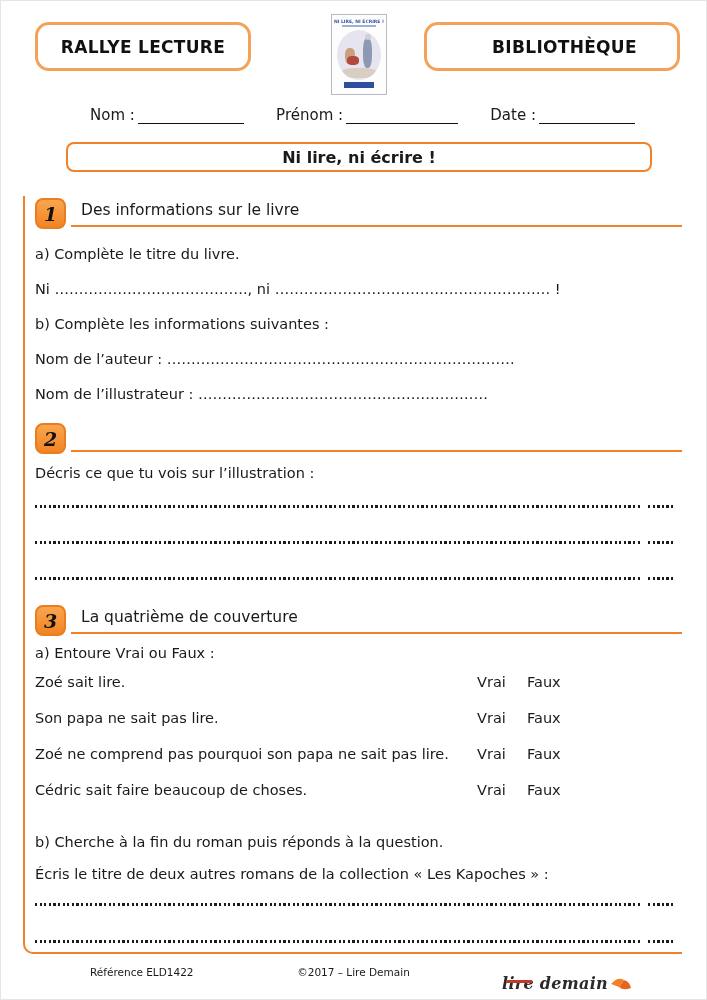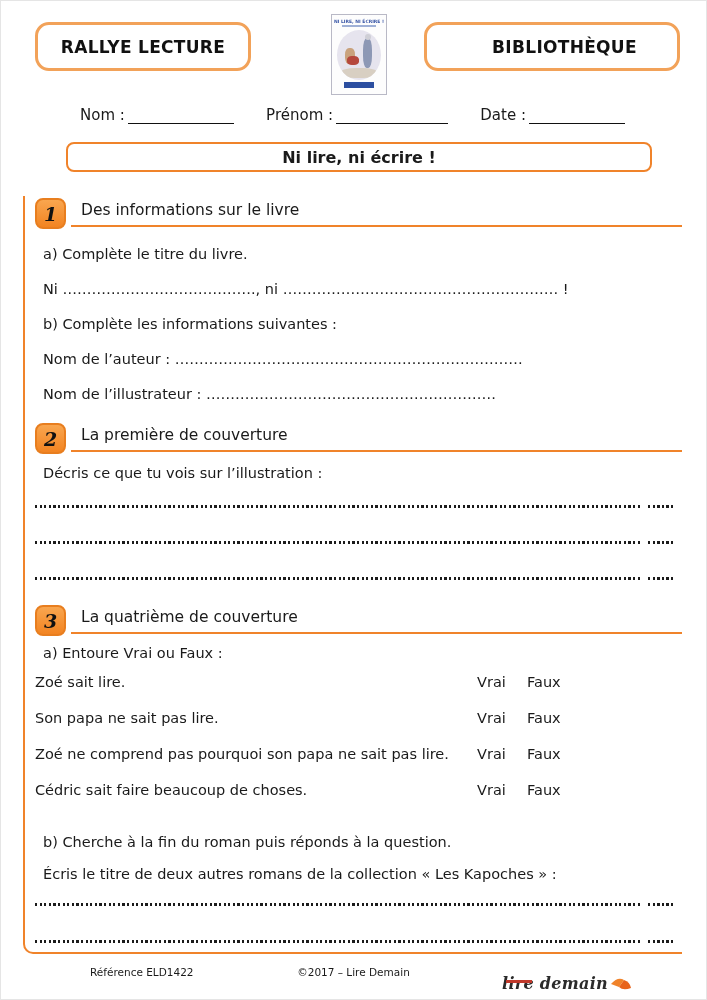--- a/index.html
+++ b/index.html
@@ -48,21 +48,21 @@
   .blob { position:absolute; border-radius:40%; }
   .blob-man   { left:26px; top:8px;  width:9px;  height:30px; background:#8d98b5; }
   .blob-head  { left:28px; top:4px;  width:6px;  height:6px;  background:#cfcfd6; border-radius:50%; }
   .blob-kid   { left:8px;  top:18px; width:10px; height:16px; background:#c9a27d; }
   .blob-red   { left:10px; top:26px; width:12px; height:9px;  background:#b5483d; }
   .blob-floor { left:4px;  top:38px; width:36px; height:10px; background:#d8cfc2; }
   .cover-banner { margin:2px auto 0; width:30px; height:6px; background:#2C4FA0; }
 
   
   .identity {
-    position:absolute; top:106px; left:80px; width:545px;
+    position:absolute; top:106px; left:90px; width:545px;
     display:flex; justify-content:space-between;
     font-size:15px;
     text-align:center;
   }
   .id-field { display:flex; align-items:flex-end; }
   .id-line { display:inline-block; border-bottom:1.7px solid #111; height:15px; margin-left:3px; }
   .line-nom { width:106px; } .line-prenom { width:112px; } .line-date { width:96px; }
 
   
   .banner {
@@ -88,21 +88,21 @@
     background:linear-gradient(#F9A64F,#F28422);
     border:2px solid #E87E1F; border-radius:8px;
     display:flex; align-items:center; justify-content:center;
     font-family:"DejaVu Serif", serif; font-style:italic; font-weight:bold;
     font-size:19px; color:#111; z-index:1;
   }
   .sec-title {
     position:absolute; left:46px; top:3px;
     font-weight:normal; font-size:15.5px;
   }
-  .main p { margin:8px; font-size:14.5px; line-height:19px; }
+  .main p { margin:0; font-size:14.5px; line-height:19px; }
 
   .dots-line { display:flex; align-items:center; height:3px; }
   .dots-main { flex:1; height:2.6px;
     background:repeating-linear-gradient(to right,#1b1b1b 0 2.3px, transparent 2.3px 4.6px); }
   .dots-tail { width:26px; margin-left:8px; height:2.6px;
     background:repeating-linear-gradient(to right,#1b1b1b 0 2.3px, transparent 2.3px 4.6px); }
   .dots-pad { margin-right:8px; }
 
   .vf-row { display:flex; font-size:14.5px; line-height:19px; }
   .vf-st { width:442px; }
@@ -172,21 +172,20 @@
     </div>
     <p style="margin-top:14px">a) Complète le titre du livre.</p>
     <p style="margin-top:16px">Ni …………………………………., ni ………………………………………………… !</p>
     <p style="margin-top:16px">b) Complète les informations suivantes :</p>
     <p style="margin-top:16px">Nom de l’auteur : ………………………………………………………………</p>
     <p style="margin-top:16px">Nom de l’illustrateur : ……………………………………………………</p>
 
     <div class="sec-header" style="margin-top:19px">
       <div class="rule"></div>
       <div class="badge">2</div>
-      <div class="sec-title">La première de couverture</div>
     </div>
     <p style="margin-top:8px">Décris ce que tu vois sur l’illustration :</p>
     <div class="dots-line dots-pad" style="margin-top:22px">
       <span class="dots-main"></span>
         <span class="dots-tail"></span>
     </div>
     <div class="dots-line dots-pad" style="margin-top:33px">
       <span class="dots-main"></span>
         <span class="dots-tail"></span>
     </div>

